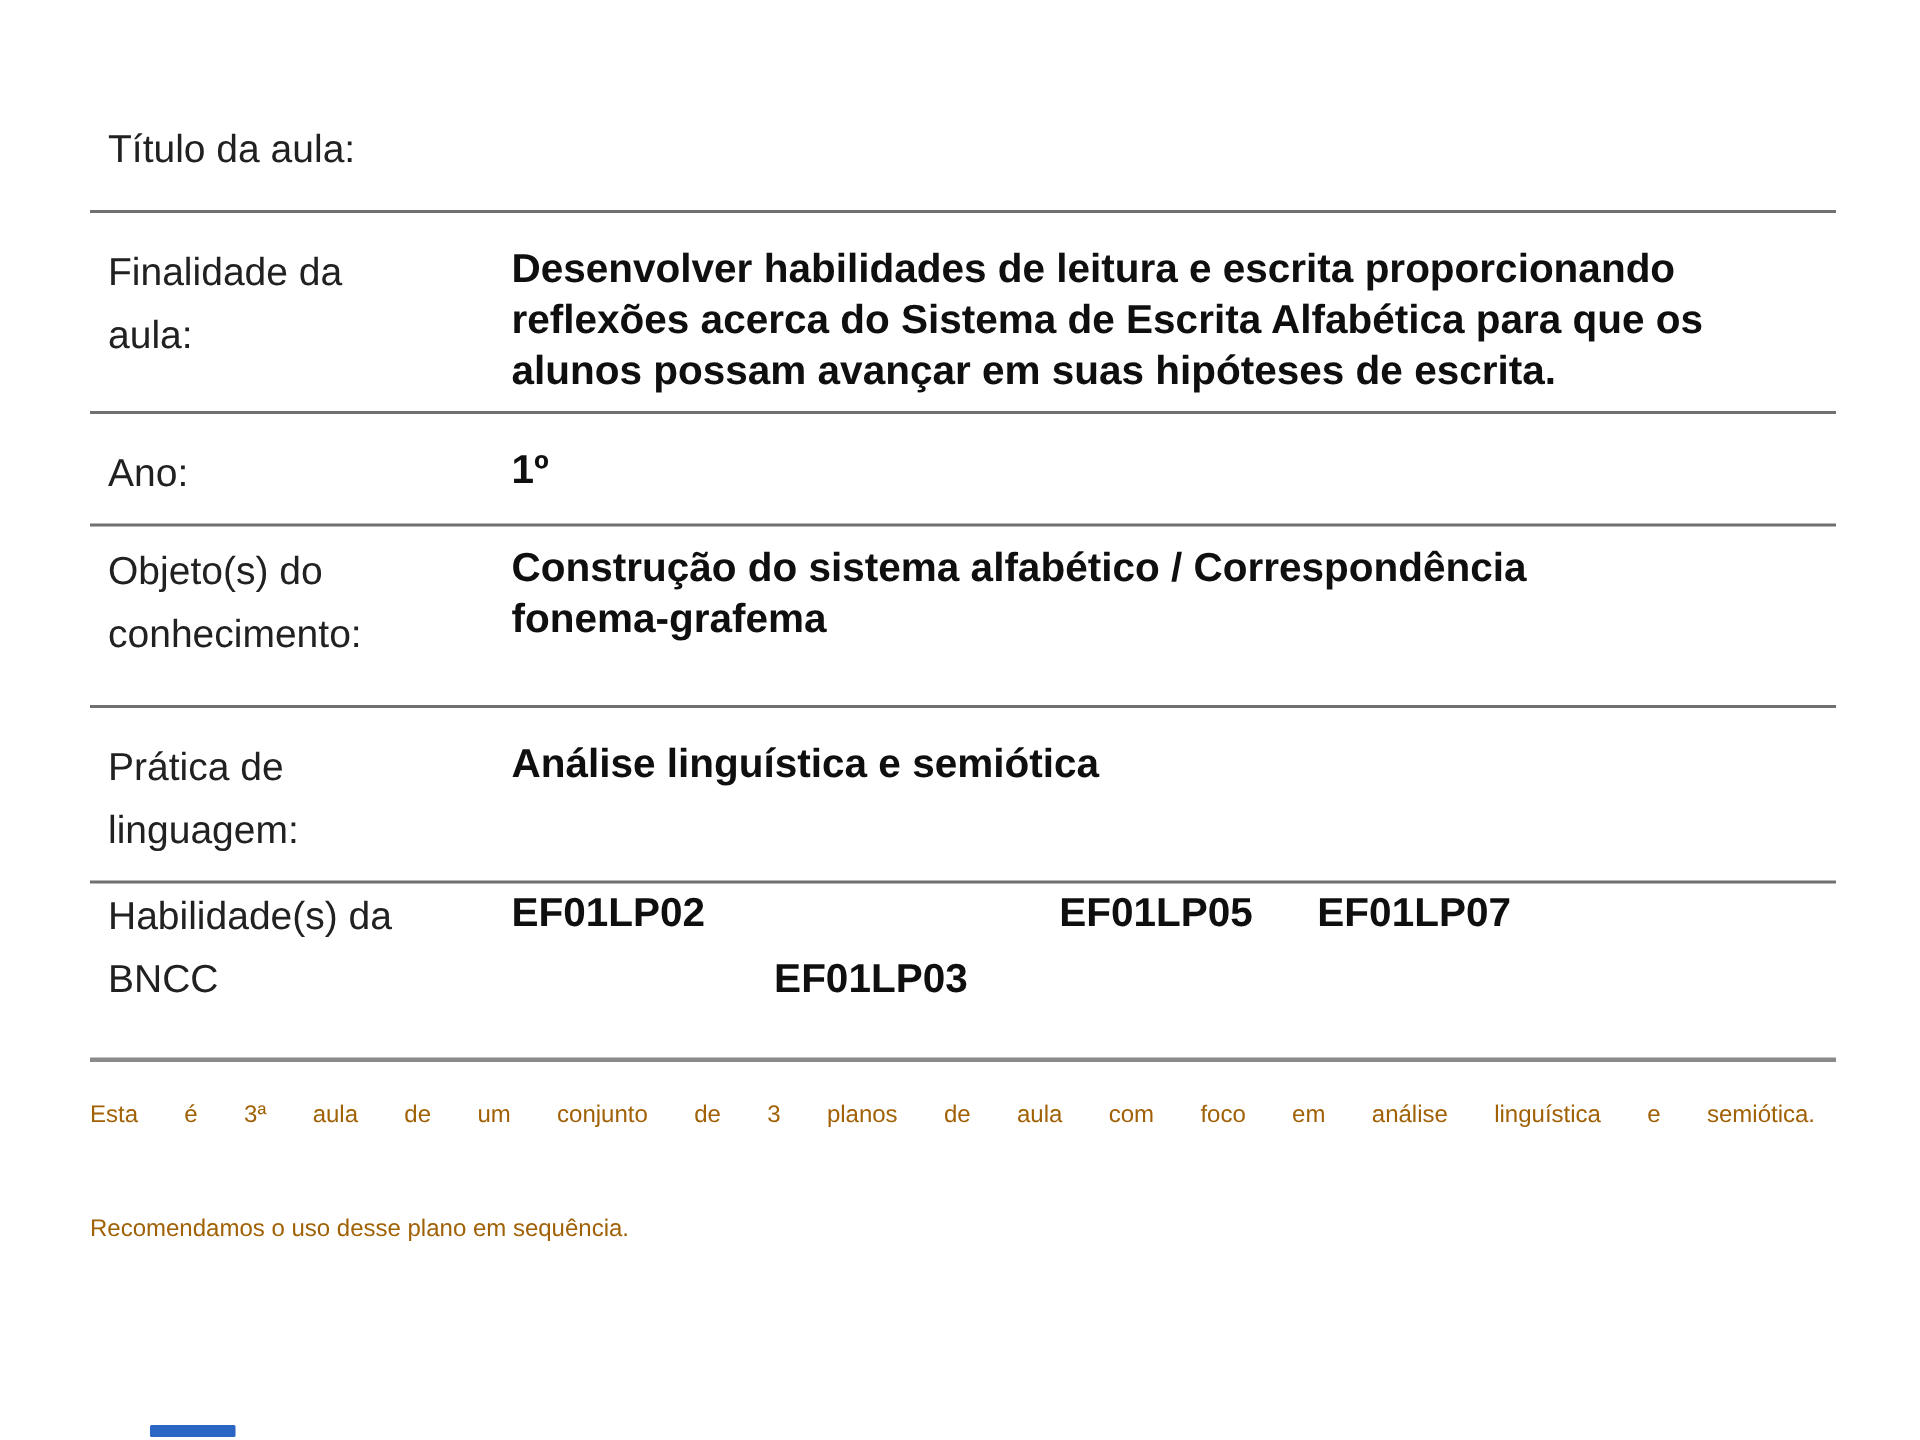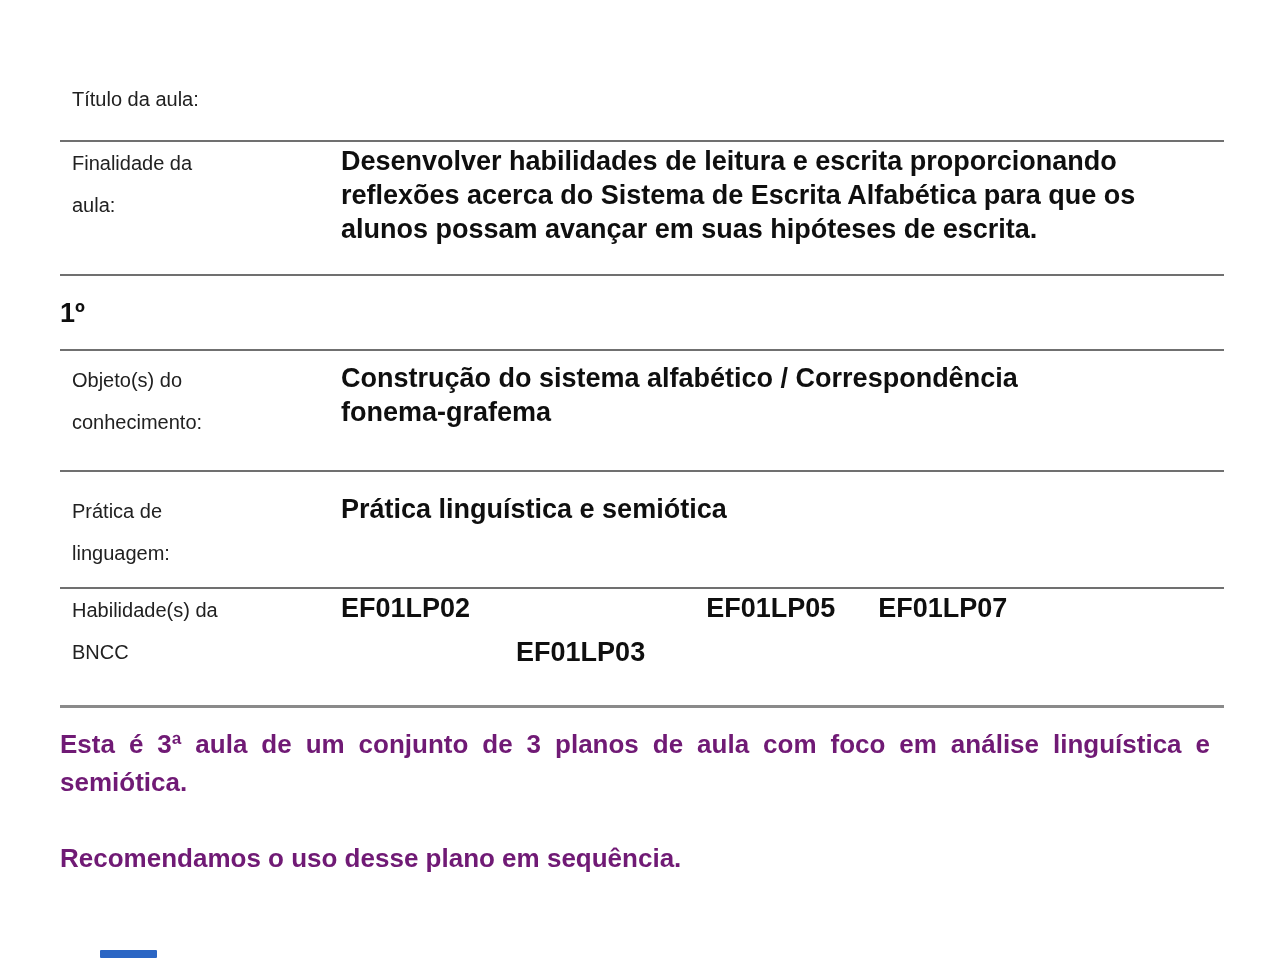--- a/index.html
+++ b/index.html
@@ -23,30 +23,30 @@
   .lesson-table {
     margin: 60px 56px 0 60px; 
   }
   .row {
     display: flex;
     align-items: flex-start;
     border-bottom: 2px solid #707070;
     box-sizing: border-box;
   }
   .row-1 { height: 82px;  padding-top: 18px; }
-  .row-2 { height: 134px; }
+  .row-2 { height: 134px; padding-top: 18px; }
   .row-3 { height: 75px;  padding-top: 18px; }
   .row-4 { height: 121px; padding-top: 8px; }
   .row-5 { height: 117px; padding-top: 18px; }
   .row-6 { height: 119px; border-bottom: 3px solid #8a8a8a; }
   .cell-label {
     flex: 0 0 269px;
     padding-left: 12px;
     box-sizing: content-box;
-    font-size: 20px;
+    font-size: 26px;
     line-height: 42px;
     font-weight: 400;
     color: #212121;
     white-space: pre-wrap;
   }
   .cell-value {
     flex: 1 1 auto;
     font-size: 27px;
     line-height: 34px;
     font-weight: 700;
@@ -67,24 +67,24 @@
   }
   .code:nth-child(2) { margin-left: 46px; margin-top: 44px; }
   .code:nth-child(3) { margin-left: 61px; }
   .code:nth-child(4) { margin-left: 43px; }
   .footer-note {
     margin: 0 56px 0 60px;
     padding-top: 17px;
   }
   .footer-text {
     padding-right: 14px;
-    font-size: 26px;
+    font-size: 16px;
     line-height: 38px;
-    font-weight: 700;
-    color: #701a75;
+    font-weight: 400;
+    color: #a16207;
     text-align: justify;
   }
   .footer-line1 { text-align: justify; }
   
   .footer-line1::after {
     content: "";
     display: inline-block;
     width: 100%;
   }
   .footer-line2 { text-align: left; }
@@ -110,34 +110,35 @@
 
     <div class="row row-2">
       <div class="cell-label">Finalidade da
 aula:</div>
       <div class="cell-value">Desenvolver habilidades de leitura e escrita proporcionando
 reflexões acerca do Sistema de Escrita Alfabética para que os
 alunos possam avançar em suas hipóteses de escrita.</div>
     </div>
 
     <div class="row row-3">
+      <div class="cell-label">Ano:</div>
       <div class="cell-value">1º</div>
     </div>
 
     <div class="row row-4">
       <div class="cell-label">Objeto(s) do
 conhecimento:</div>
       <div class="cell-value">Construção do sistema alfabético / Correspondência
 fonema-grafema</div>
     </div>
 
     <div class="row row-5">
       <div class="cell-label">Prática de
 linguagem:</div>
-      <div class="cell-value">Prática linguística e semiótica</div>
+      <div class="cell-value">Análise linguística e semiótica</div>
     </div>
 
     <div class="row row-6">
       <div class="cell-label">Habilidade(s) da
 BNCC</div>
       <div class="cell-value codes-row">
         <span class="code">EF01LP02</span>
         <span class="code">EF01LP03</span>
         <span class="code">EF01LP05</span>
         <span class="code">EF01LP07</span>

